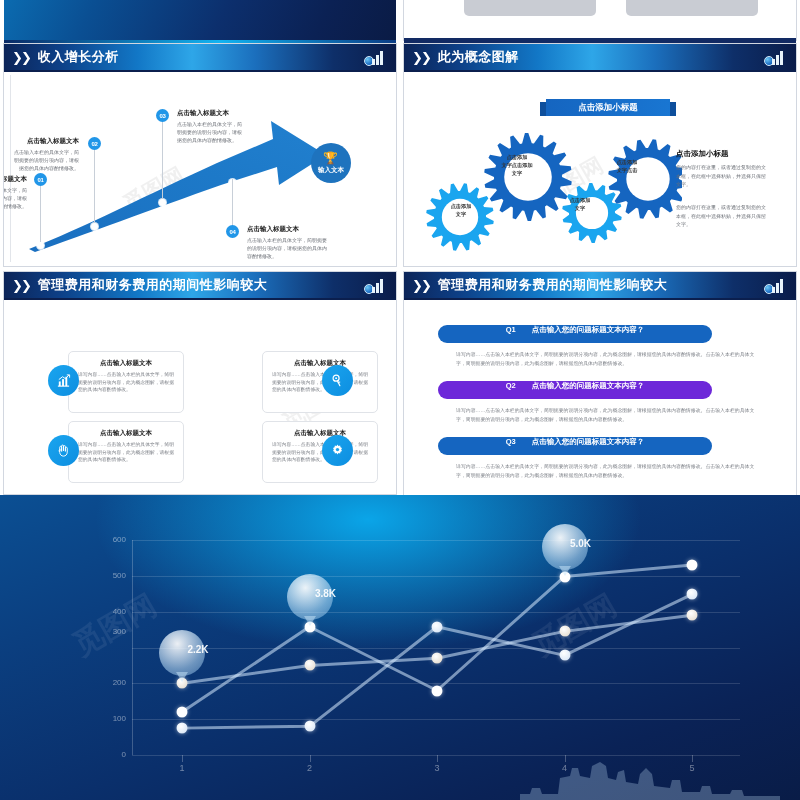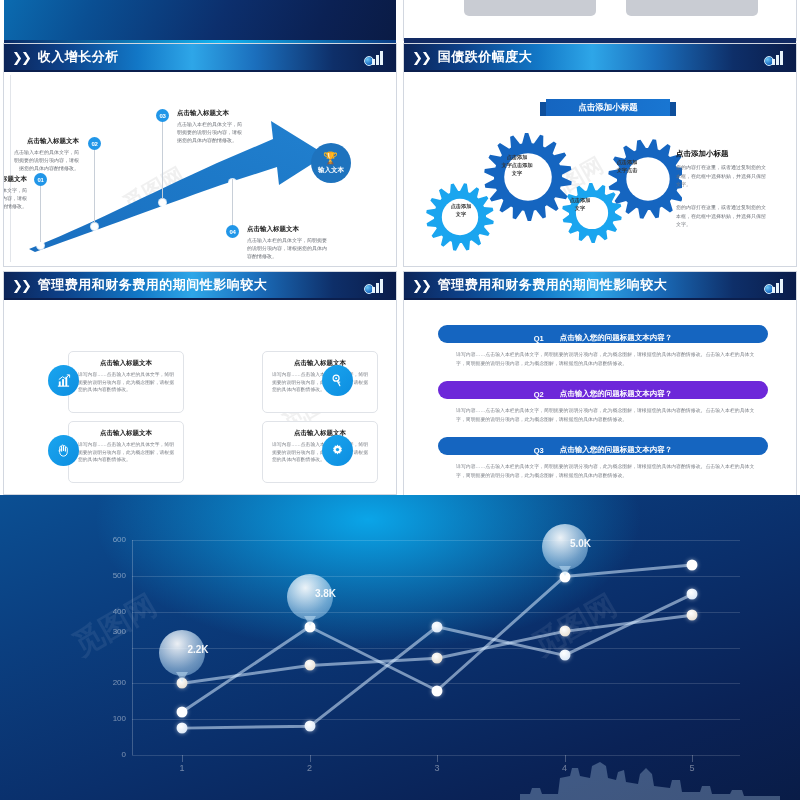--- a/index.html
+++ b/index.html
@@ -98,22 +98,22 @@
   }
   .center-circle{
     position:absolute; left:160px; top:62px; width:76px;height:76px;border-radius:50%;
     background:#1567c4; color:#fff; display:flex;flex-direction:column;
     align-items:center;justify-content:center; font-size:9px;font-weight:bold; line-height:1.35;
   }
 
   
   #slide4{ left:404px; top:272px; width:392px; height:233px; box-shadow:0 0 0 1px #d2d7e0; }
   .qbar{
-    position:absolute; left:28px; width:330px; height:18px; border-radius:9px;
-    display:flex; align-items:flex-end; justify-content:center; gap:16px;
+    position:absolute; left:28px; width:274px; height:18px; border-radius:9px;
+    display:flex; align-items:flex-start; justify-content:center; gap:16px;
     color:#fff; font-size:7.5px; font-weight:bold;
   }
   .qbar .qno{ font-size:7.5px; }
   .qans{
     position:absolute; left:46px; width:300px; font-size:4.9px; color:#7a7e85; line-height:1.75;
   }
 
   
   #slideChart{
     position:absolute; left:0; top:495px; width:800px; height:305px;
@@ -244,21 +244,21 @@
           <span class="tro">🏆</span>
           <span class="tlbl">输入文本</span>
         </div>
       </div>
     </div>
   </div>
 
   <div class="slide" id="slide2">
     <div class="slide-header">
       <span class="hdr-chev">❯❯</span>
-      <span class="hdr-title">国债跌价幅度大</span>
+      <span class="hdr-title">此为概念图解</span>
       <span class="hdr-icon">
         <span class="globe"></span>
           <span class="bar b1"></span>
           <span class="bar b2"></span>
           <span class="bar b3"></span>
       </span>
     </div>
     <div class="slide-underline"></div>
 
     <div class="slide-body">

